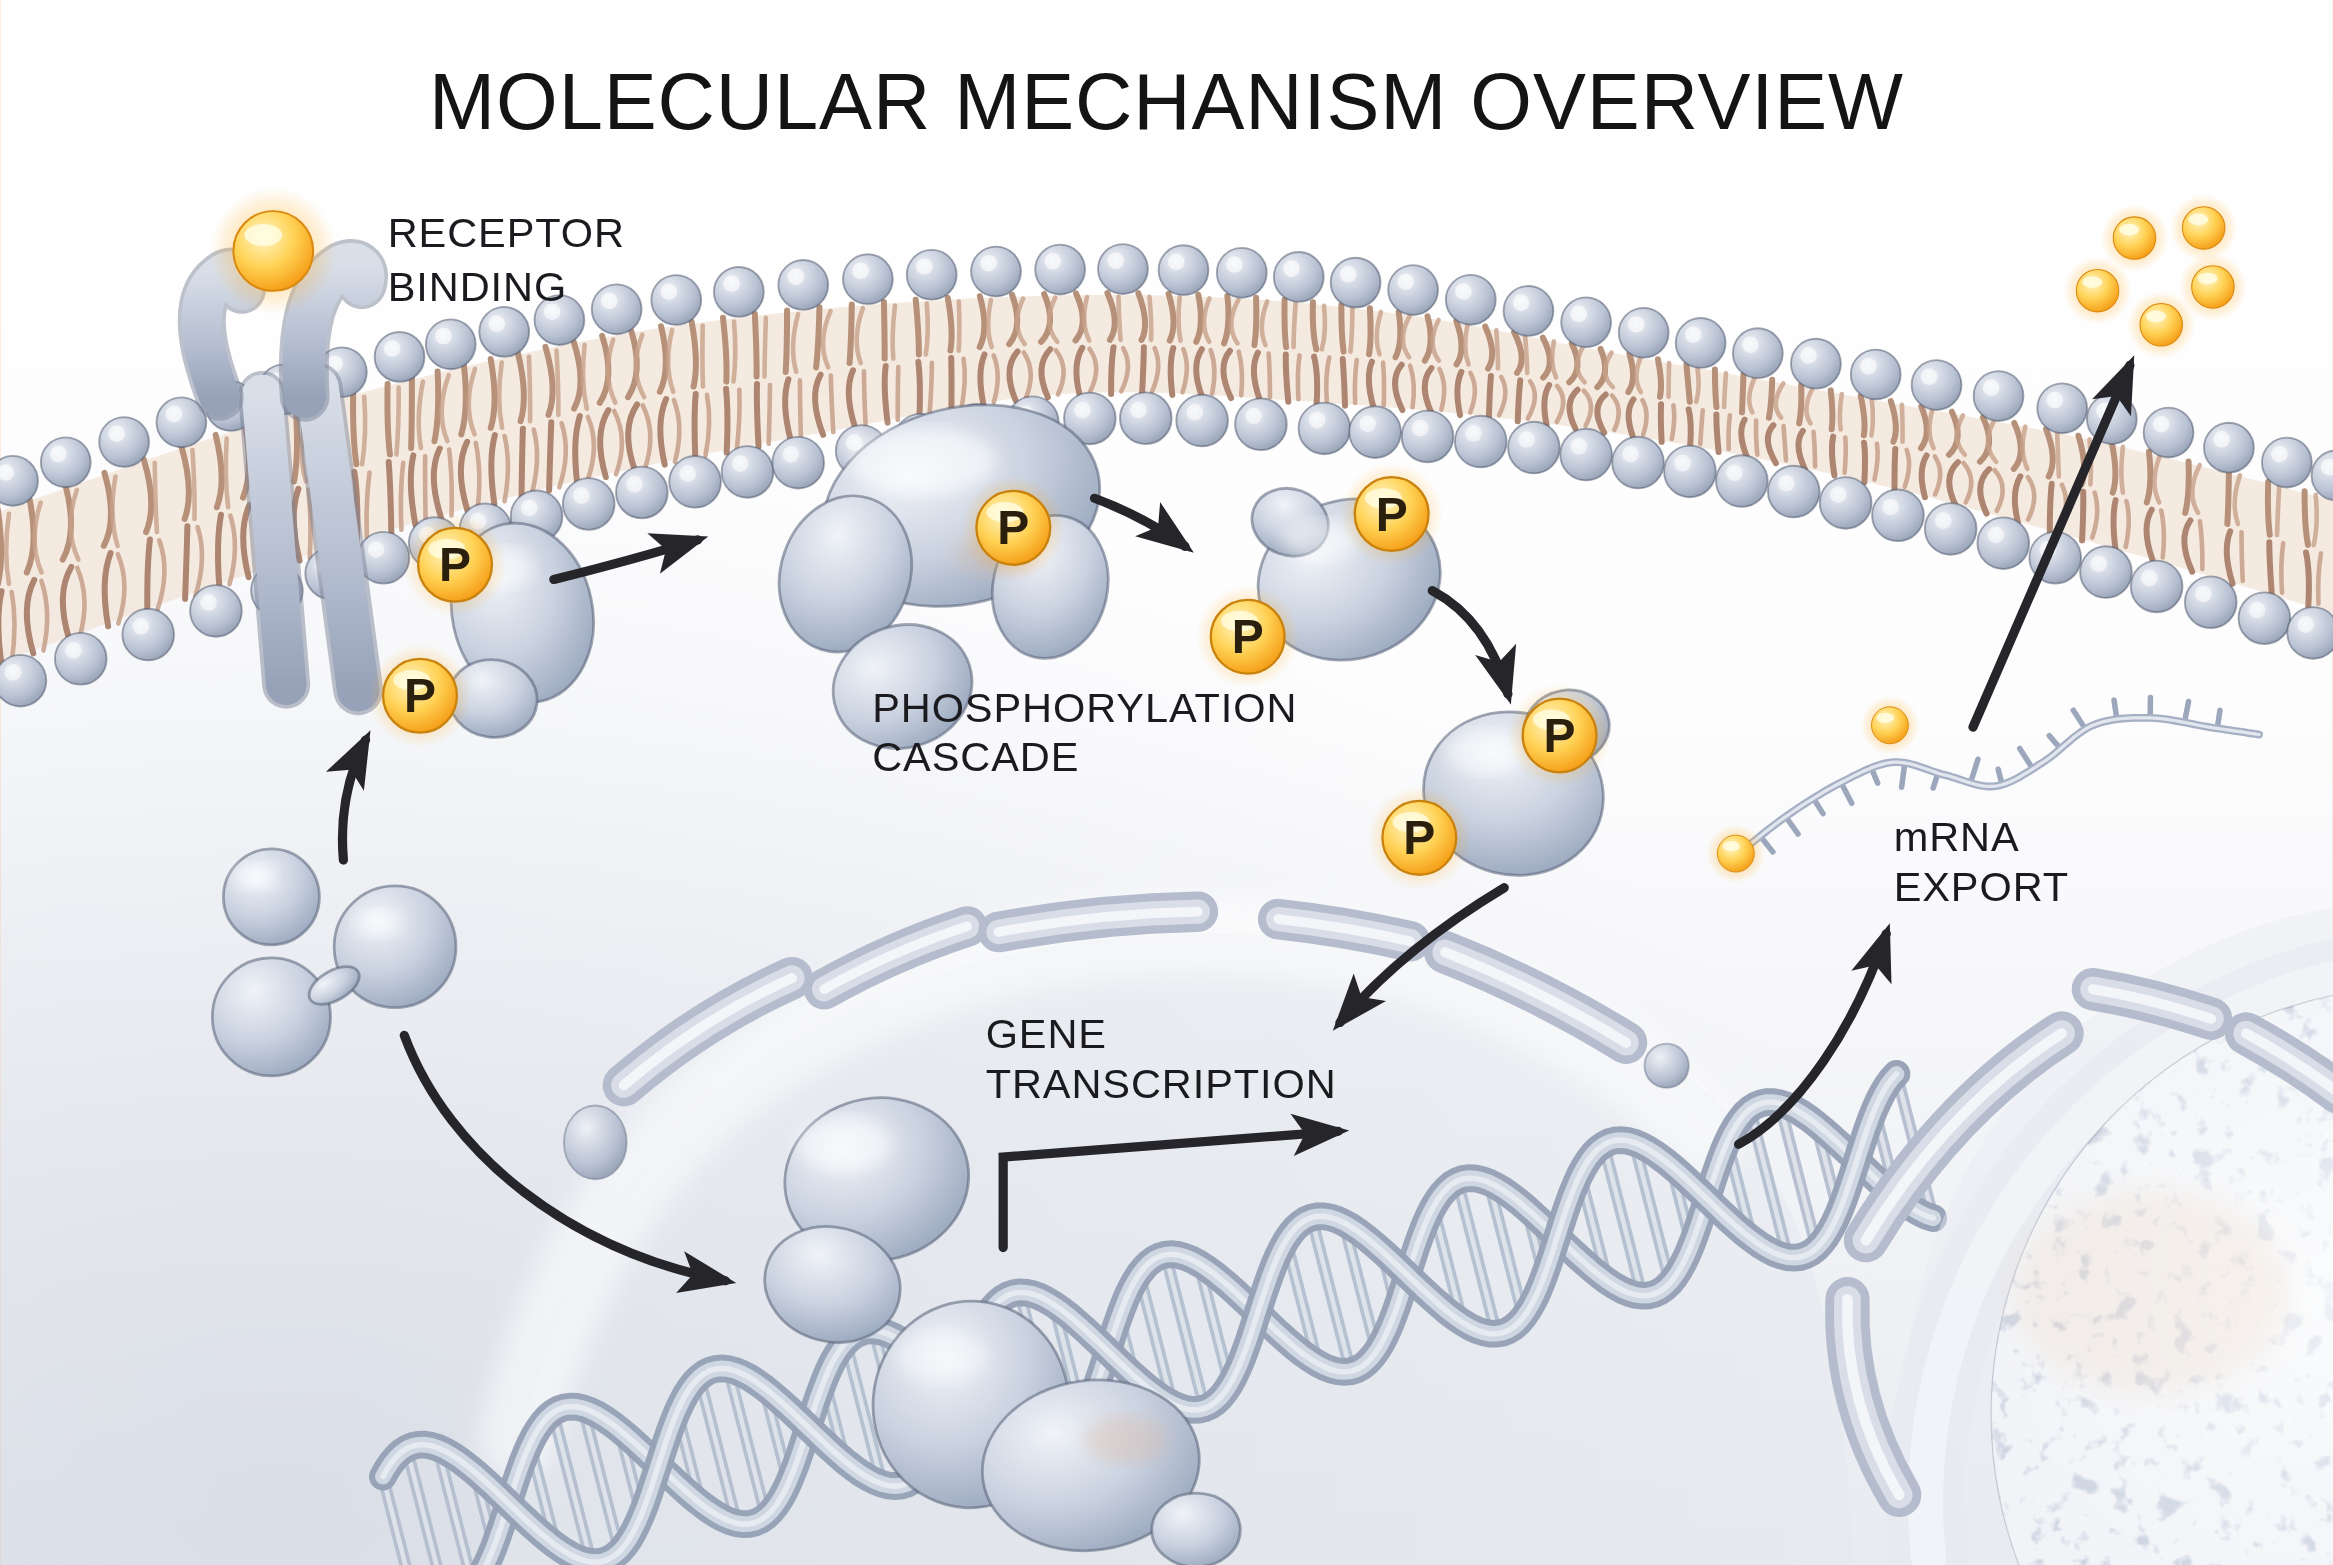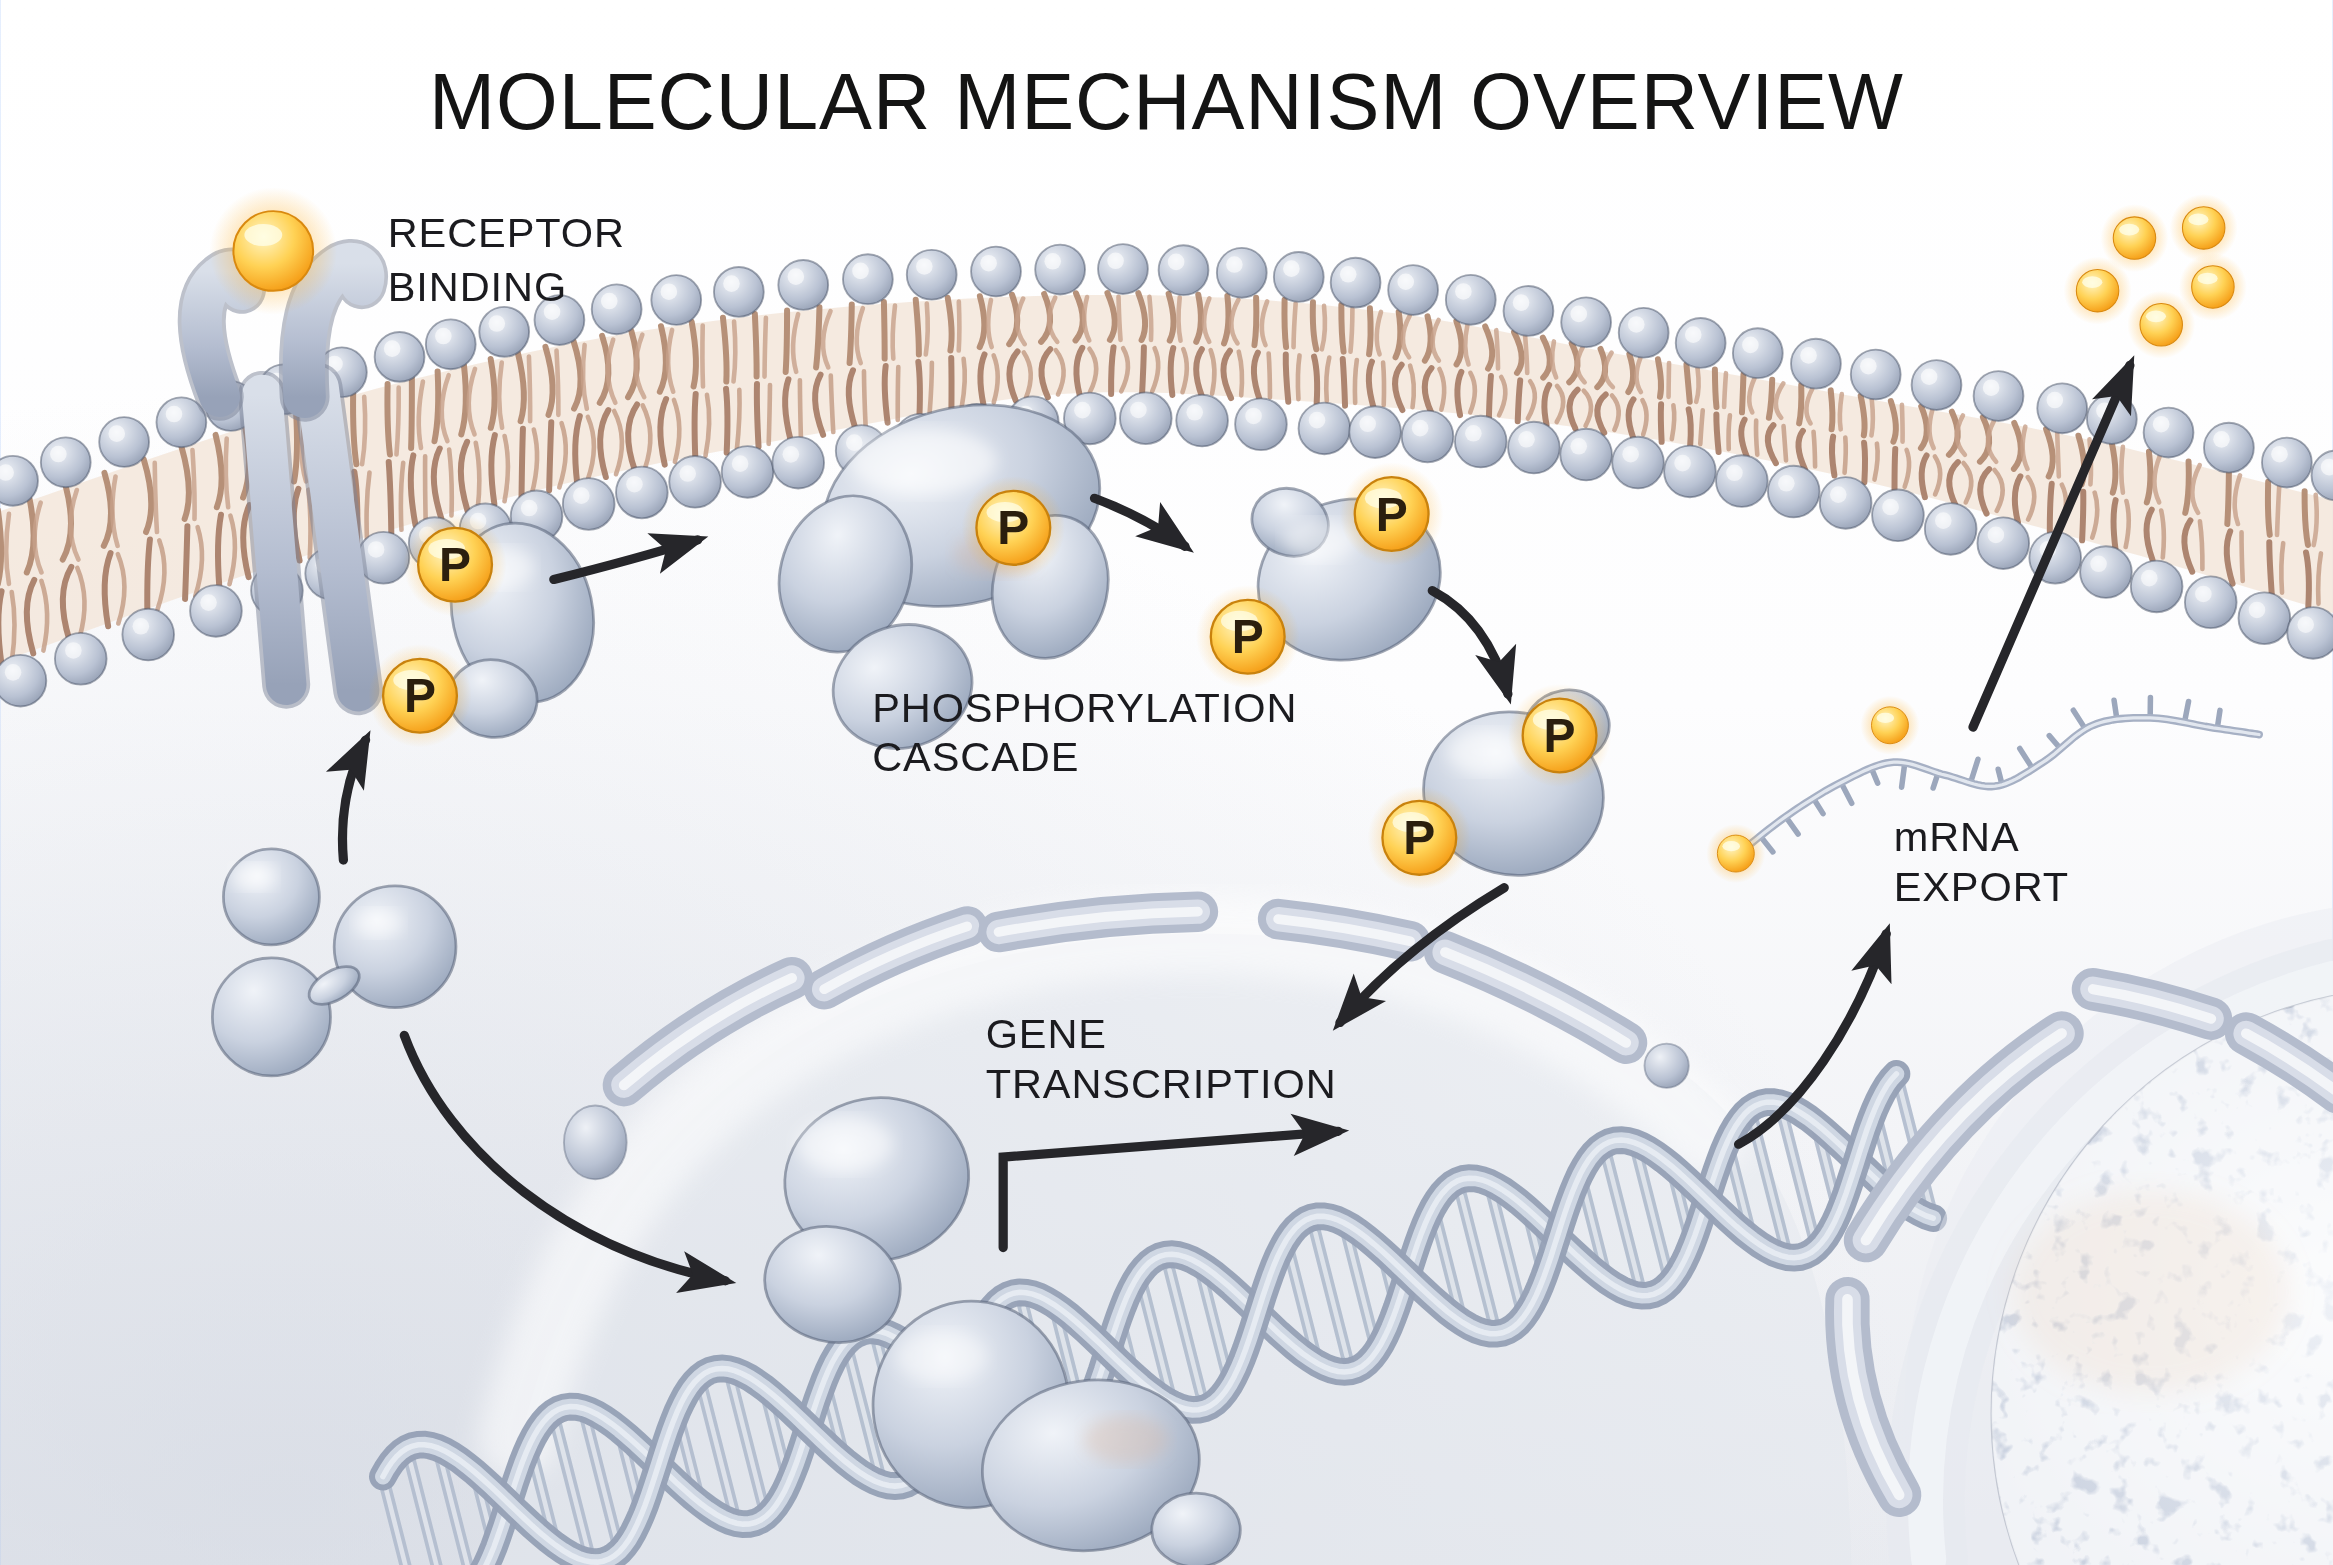--- a/index.html
+++ b/index.html
@@ -1,16 +1,16 @@
 <!DOCTYPE html>
 <html style="font-size:14.8px"><head>
 <meta charset="utf-8">
 <style>
   html,body{margin:0;padding:0;background:#ffffff;}
-  .stage{position:relative;width:2333px;height:1565px;overflow:hidden;background:#3b82f6;}
+  .stage{position:relative;width:2333px;height:1565px;overflow:hidden;background:#f97316;}
   svg{position:absolute;inset:0;display:block;}
   .lbl{font-family:"Liberation Sans",sans-serif;fill:#1b1b1f;font-size:45px;font-weight:400;letter-spacing:1px;}
   .title{font-family:"Liberation Sans",sans-serif;fill:#141414;font-size:86px;font-weight:500;letter-spacing:1px;}
   .arrow{stroke:#26262a;stroke-width:10;fill:none;stroke-linecap:round;marker-end:url(#arw);}
   .badgeletter{font-family:"Liberation Sans",sans-serif;font-size:52px;font-weight:700;fill:#2b1f0e;}
 </style>
 </head>
 <body>
 
 <div class="stage">

